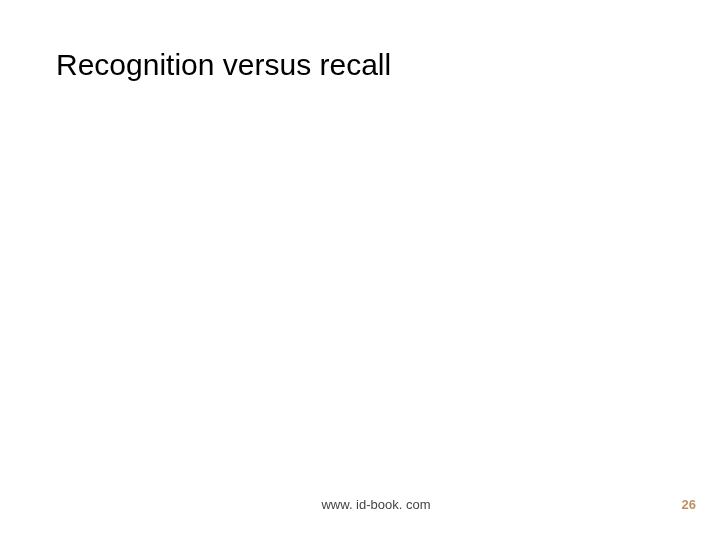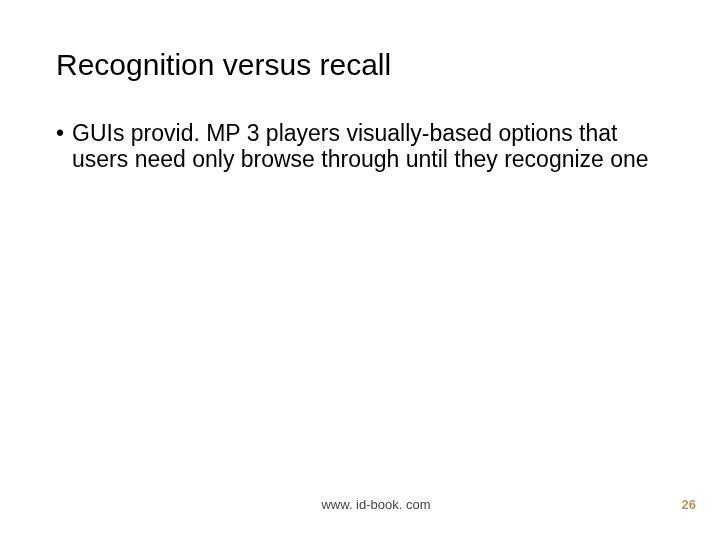--- a/index.html
+++ b/index.html
@@ -12,19 +12,18 @@
   .footer { position: absolute; bottom: 28px; left: 16px; width: 100%; margin-top: 16px; }
   .footer-url { width: 100%; text-align: center; font-size: 13px; color: #444; }
   .footer-num { position: absolute; right: 40px; bottom: 0; font-size: 13px; color: #c09060; font-weight: bold; }
 </style>
 </head>
 <body>
 
 <div class="slide">
   <h1 class="title">Recognition versus recall</h1>
   <ul class="bullets">
-    <li>GUIs provid. MP 3 players visually-based options that users need only browse through until they recognize one</li>
   </ul>
   <div class="footer">
     <div class="footer-url">www. id-book. com</div>
     <div class="footer-num">26</div>
   </div>
 </div>
 
 </body></html>

